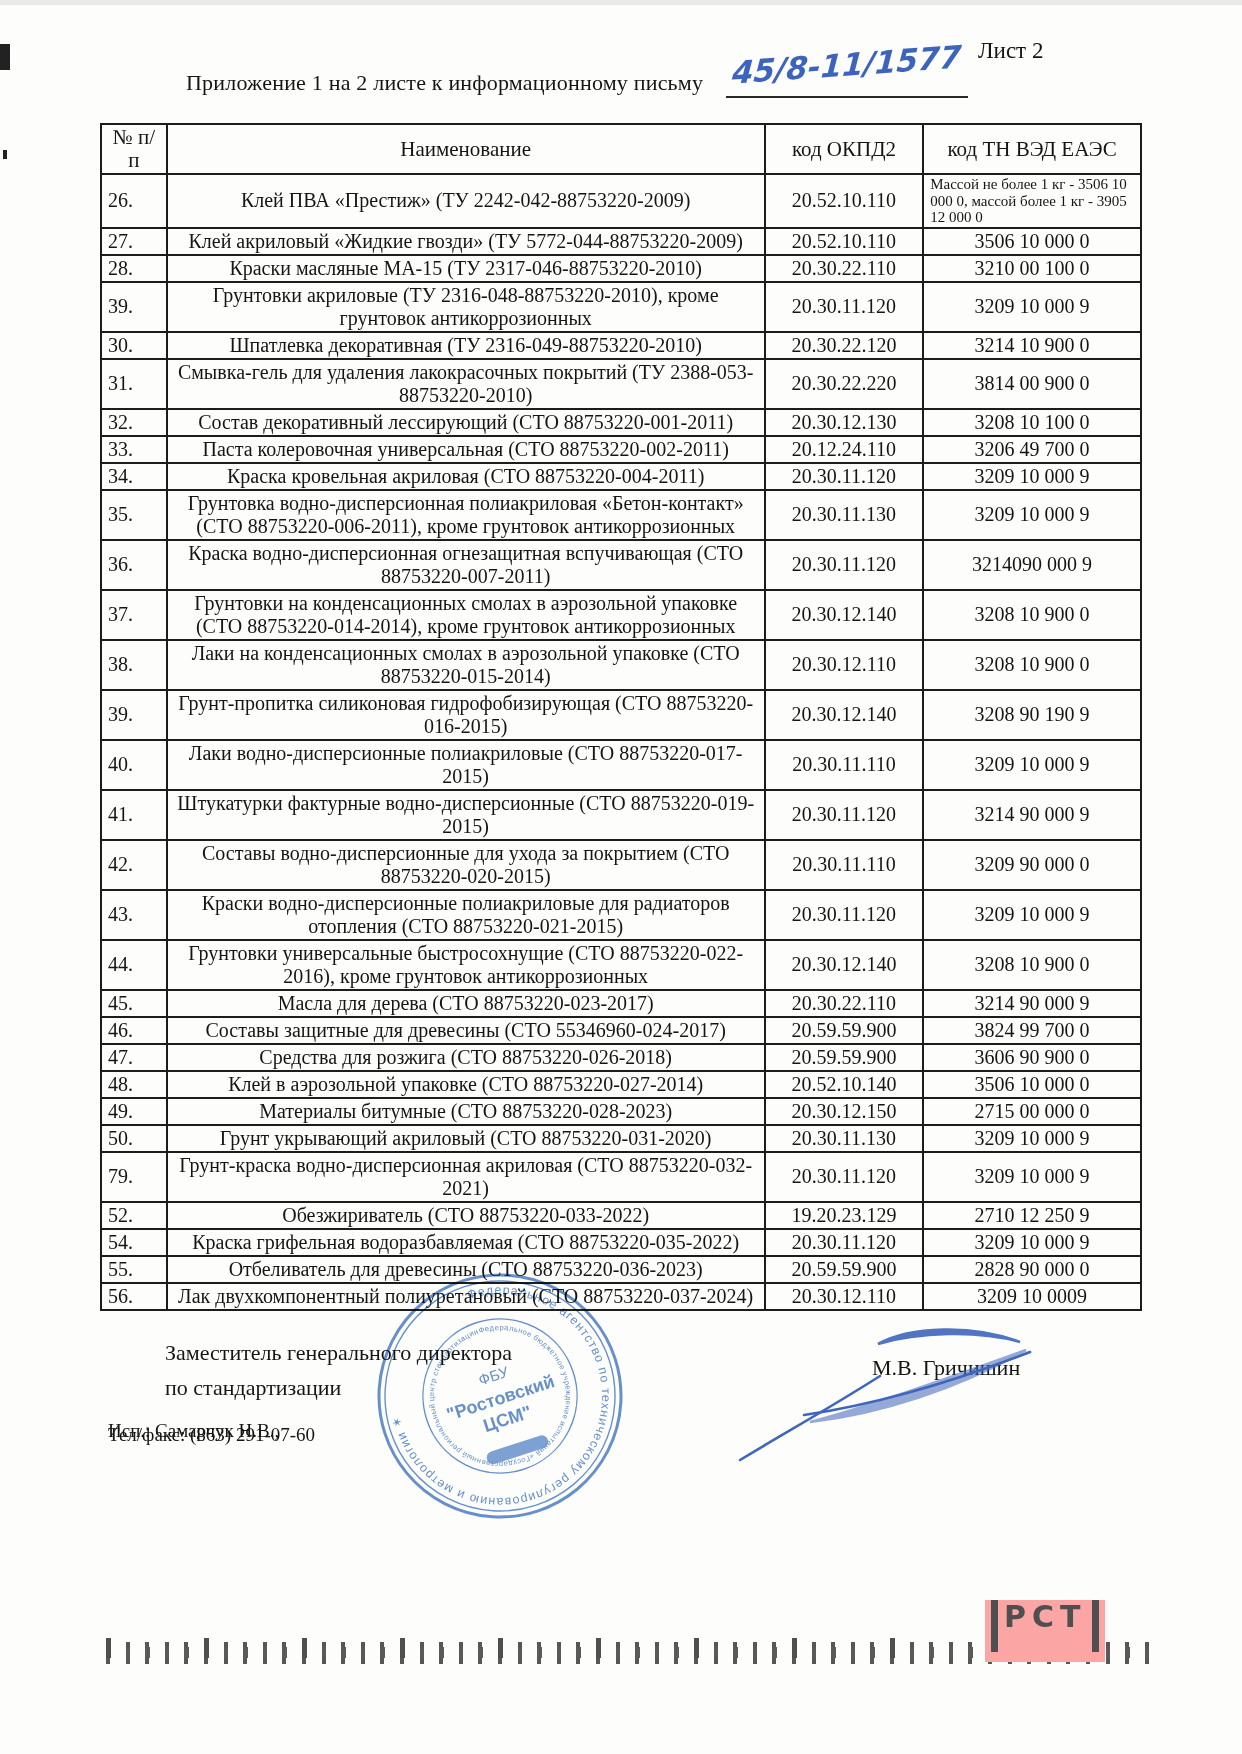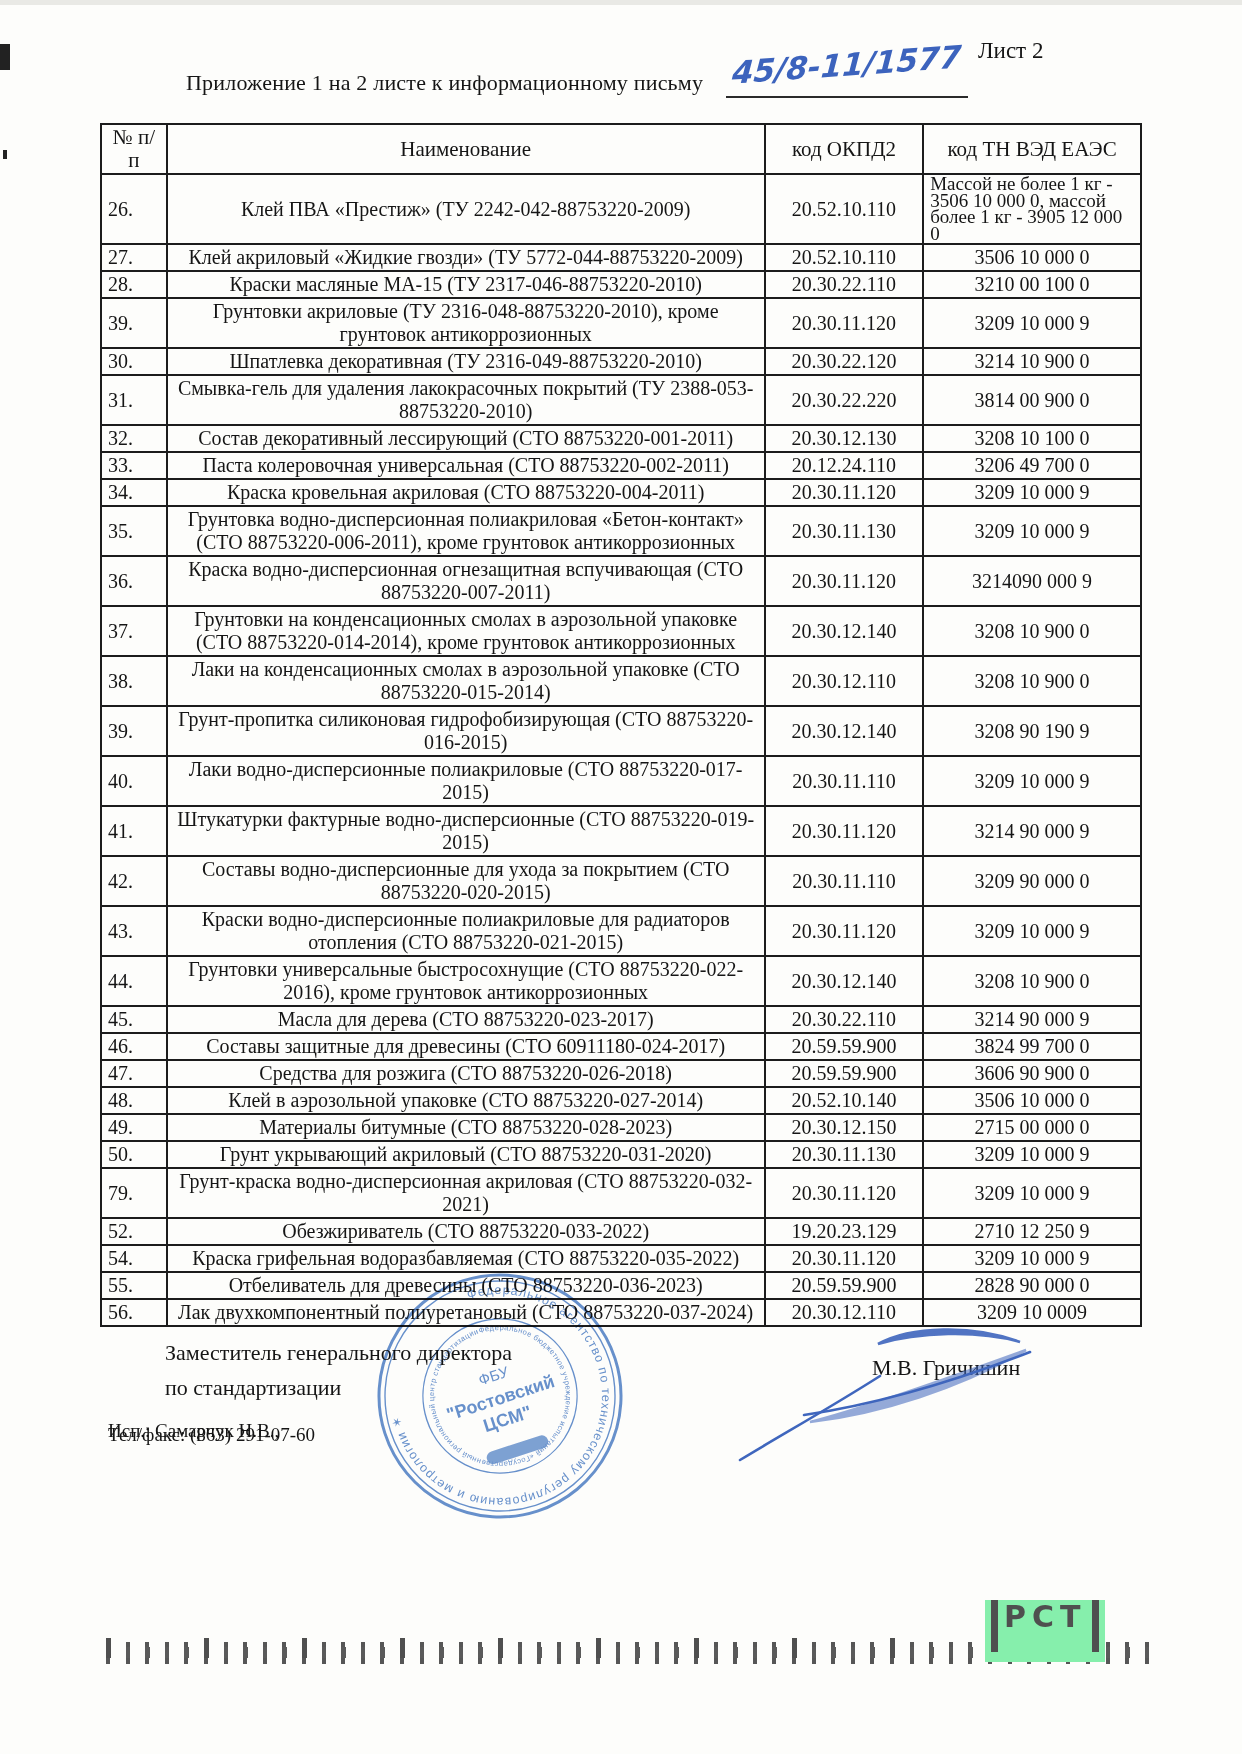--- a/index.html
+++ b/index.html
@@ -39,21 +39,21 @@
   }
   th{font-size:21px;font-weight:normal;text-align:center;padding:4px 4px;}
   th.h-num{width:52px;}
   th.h-name{width:590px;}
   th.h-okpd{width:145px;}
   th.h-tnved{width:205px;}
   td.c-num{vertical-align:bottom;text-align:left;padding-left:10px;}
   td.c-name{text-align:center;padding-left:8px;}
   td.c-okpd,td.c-tnved{text-align:center;white-space:nowrap;}
   td.tnved-small{
-    font-size:19px;line-height:16.5px;text-align:left;
+    font-size:15px;line-height:16.5px;text-align:left;
     white-space:normal;vertical-align:top;padding:2px 4px;
   }
   
   .position-line1{position:absolute;top:1340px;left:165px;font-size:22px;}
   .position-line2{position:absolute;top:1375px;left:165px;font-size:22px;}
   .signer-name{position:absolute;top:1355px;left:872px;font-size:22px;}
   .executor1{position:absolute;top:1420px;left:108px;font-size:19px;}
   .executor2{position:absolute;top:1424px;left:108px;font-size:19px;}
   
   .stamp{
@@ -74,21 +74,21 @@
   .tick-strip .small{
     position:absolute;bottom:6px;left:0;width:100%;height:11px;
     background:repeating-linear-gradient(to right,#5a5a5a 0 4.5px,transparent 4.5px 19.6px);
   }
   .tick-strip .tall{
     position:absolute;bottom:6px;left:0;width:100%;height:20px;
     background:repeating-linear-gradient(to right,#4f4f4f 0 5px,transparent 5px 98px);
   }
   .rst{
     position:absolute;top:1600px;left:985px;height:62px;
-    background:#86efac;
+    background:#fca5a5;
     padding:0 6px;display:flex;align-items:flex-start;
     font-family:"DejaVu Sans",sans-serif;font-weight:bold;
     color:#4f4f4f;z-index:3;
   }
   .rst .bar{width:7px;height:52px;background:#4f4f4f;}
   .rst .txt{font-size:30px;letter-spacing:6px;line-height:30px;padding:0 6px;margin-top:2px;}
 </style>
 </head>
 <body>
 
@@ -248,21 +248,21 @@
 
     <tr>
       <td class="c-num">45.</td>
       <td class="c-name">Масла для дерева (СТО 88753220-023-2017)</td>
       <td class="c-okpd">20.30.22.110</td>
       <td class="c-tnved">3214 90 000 9</td>
     </tr>
 
     <tr>
       <td class="c-num">46.</td>
-      <td class="c-name">Составы защитные для древесины (СТО 60911180-024-2017)</td>
+      <td class="c-name">Составы защитные для древесины (СТО 55346960-024-2017)</td>
       <td class="c-okpd">20.59.59.900</td>
       <td class="c-tnved">3824 99 700 0</td>
     </tr>
 
     <tr>
       <td class="c-num">47.</td>
       <td class="c-name">Средства для розжига (СТО 88753220-026-2018)</td>
       <td class="c-okpd">20.59.59.900</td>
       <td class="c-tnved">3606 90 900 0</td>
     </tr>

